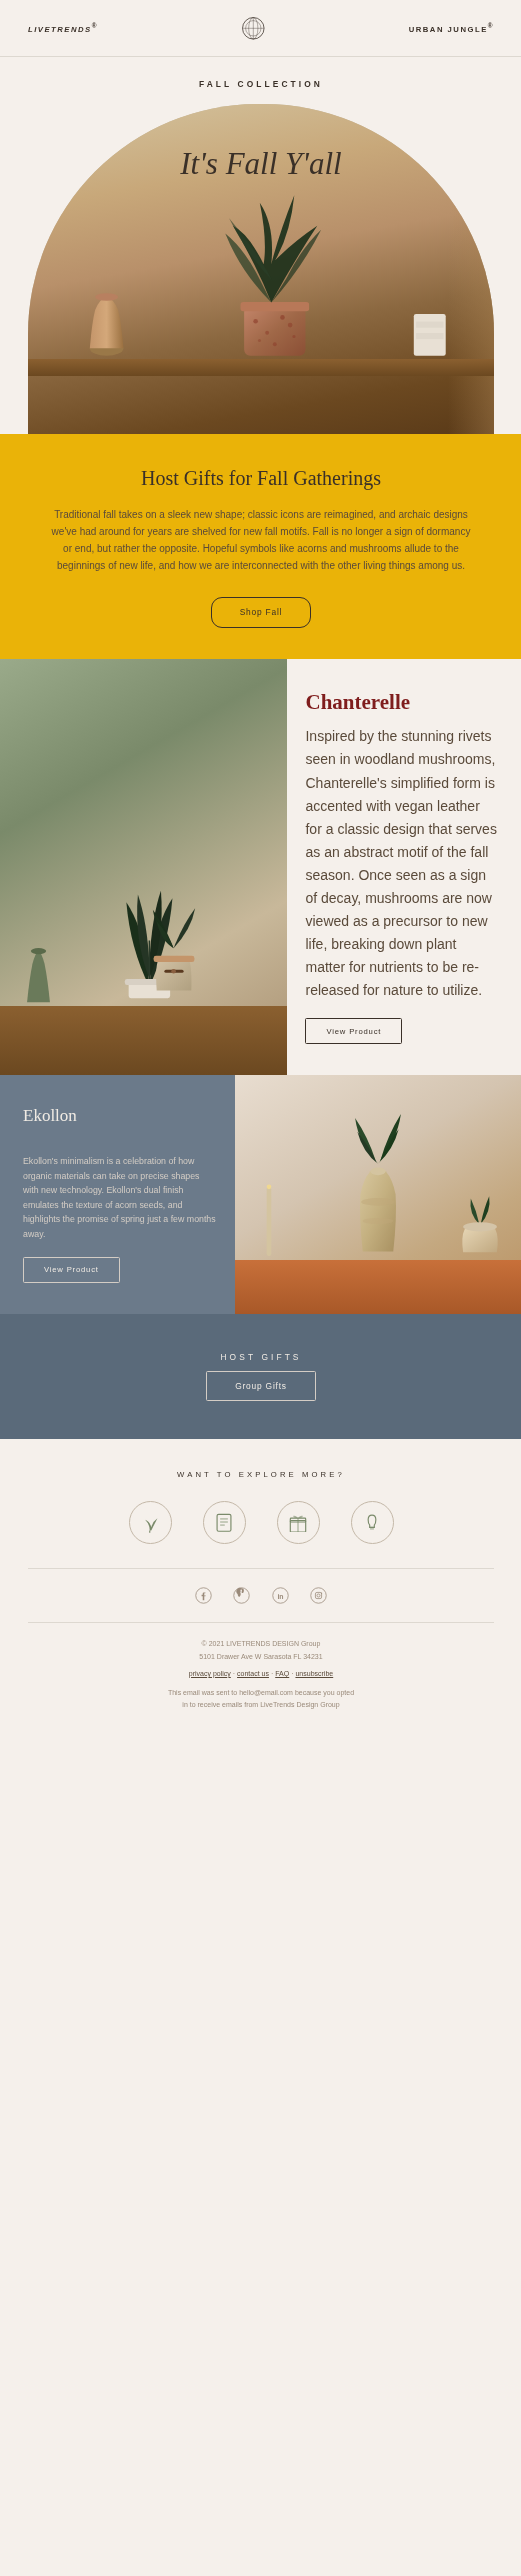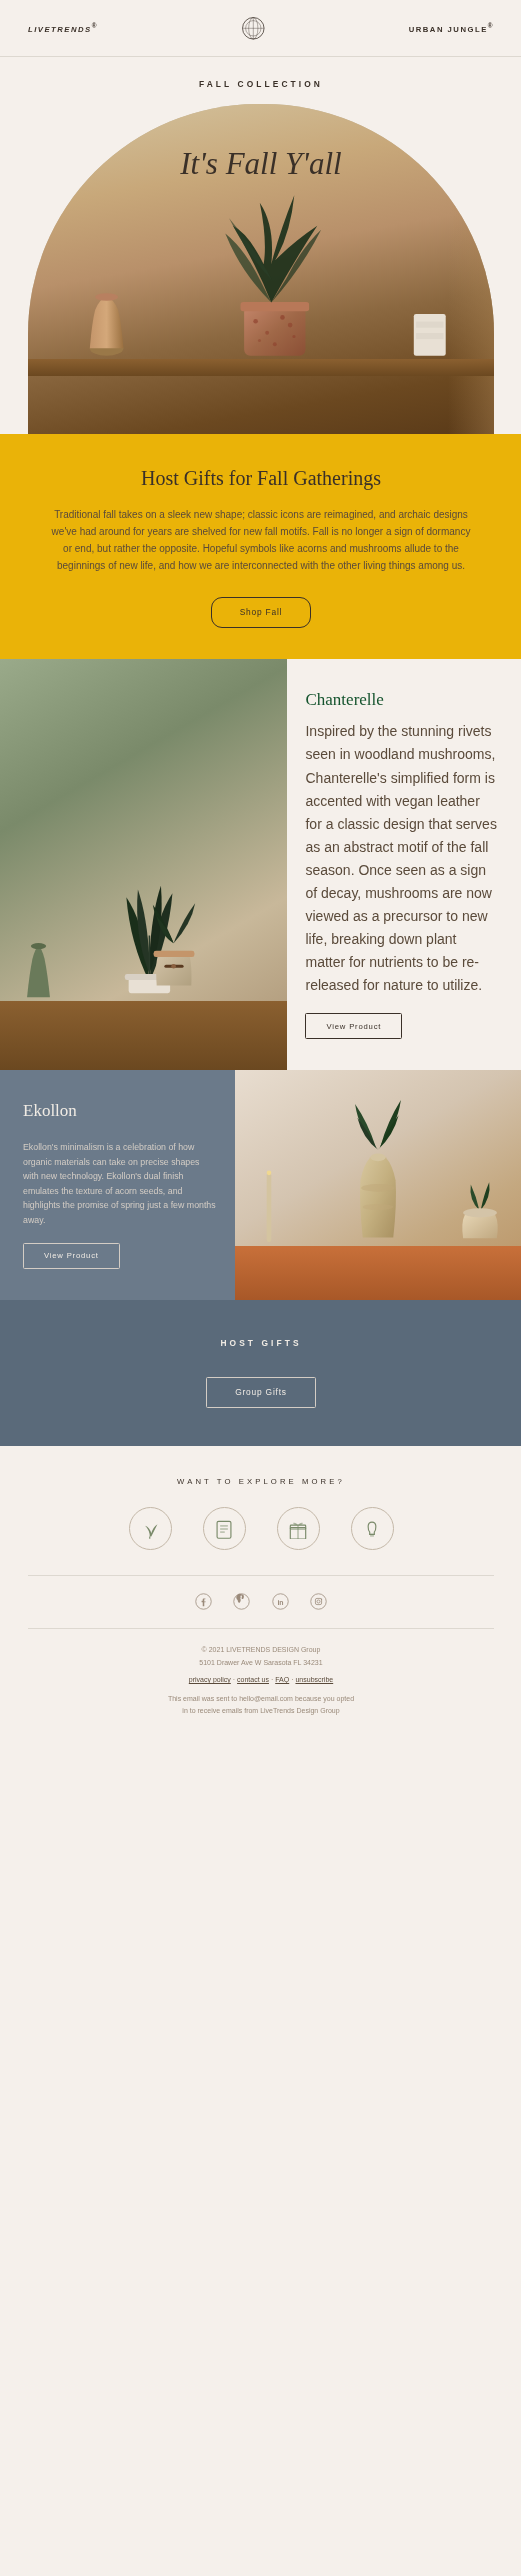--- a/index.html
+++ b/index.html
@@ -80,23 +80,23 @@
       overflow: hidden;
     }
     .product-info-right {
       width: 45%;
       padding: 31px 23px 31px 18.4px;
       display: flex;
       flex-direction: column;
       justify-content: center;
     }
     .product-name {
-      font-size: 17px;
-      font-weight: normal;
-      color: #14532d;
+      font-size: 21px;
+      font-weight: bold;
+      color: #7f1d1d;
       margin-bottom: 10.7px;
     }
     .product-desc {
       font-family: Arial, sans-serif;
       font-size: 14px;
       line-height: 1.65;
       color: #5a4a3a;
       margin-bottom: 15.4px;
     }
 
@@ -110,21 +110,21 @@
       width: 45%;
       padding: 31px 18.4px 31px 23px;
       display: flex;
       flex-direction: column;
       justify-content: center;
     }
     .product-name-light {
       font-size: 17px;
       font-weight: normal;
       color: #f0ebe4;
-      margin-bottom: 19px;
+      margin-bottom: 28px;
     }
     .product-desc-light {
       font-family: Arial, sans-serif;
       font-size: 8.8px;
       line-height: 1.65;
       color: #d4cdc5;
       margin-bottom: 15.4px;
     }
     .btn-outline-light {
       display: inline-block;
@@ -164,22 +164,22 @@
     .host-gifts-banner {
       background: #5a6a7a;
       padding: 38px 61px;
       text-align: center;
     }
     .hg-label {
       font-family: Arial, sans-serif;
       font-size: 8.4px;
       letter-spacing: 3.1px;
       color: #f0ebe4;
-      font-weight: bold;
-      margin-bottom: 29px;
+      font-weight: normal;
+      margin-bottom: 9px;
     }
     .hg-desc {
       font-family: Arial, sans-serif;
       font-size: 10px;
       line-height: 1.65;
       color: #d4cdc5;
       margin-bottom: 21.5px;
     }
     .btn-outline-white {
       display: inline-block;

